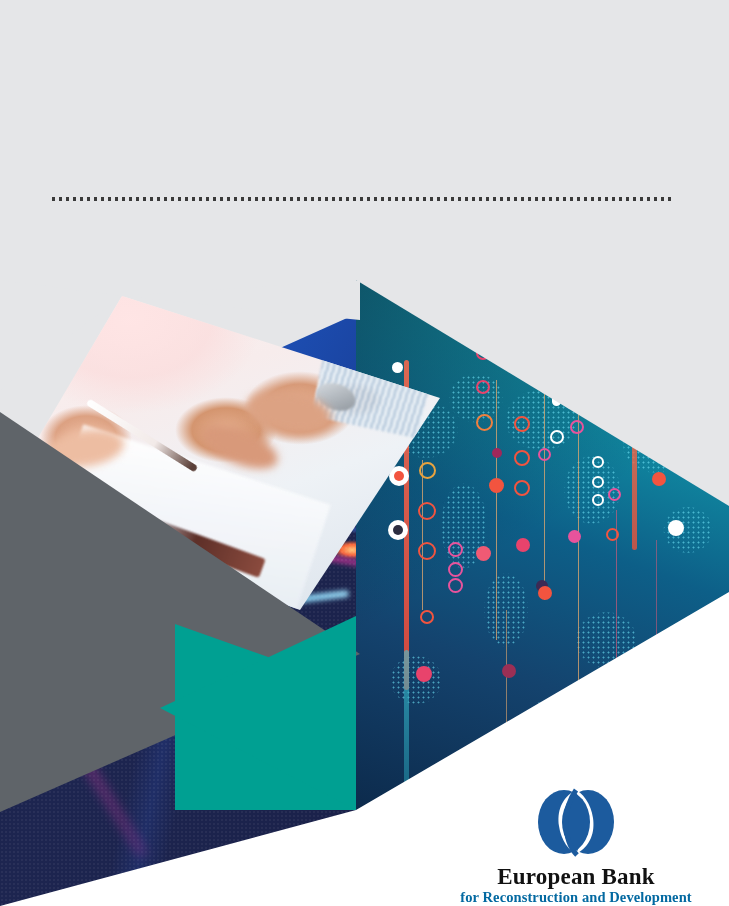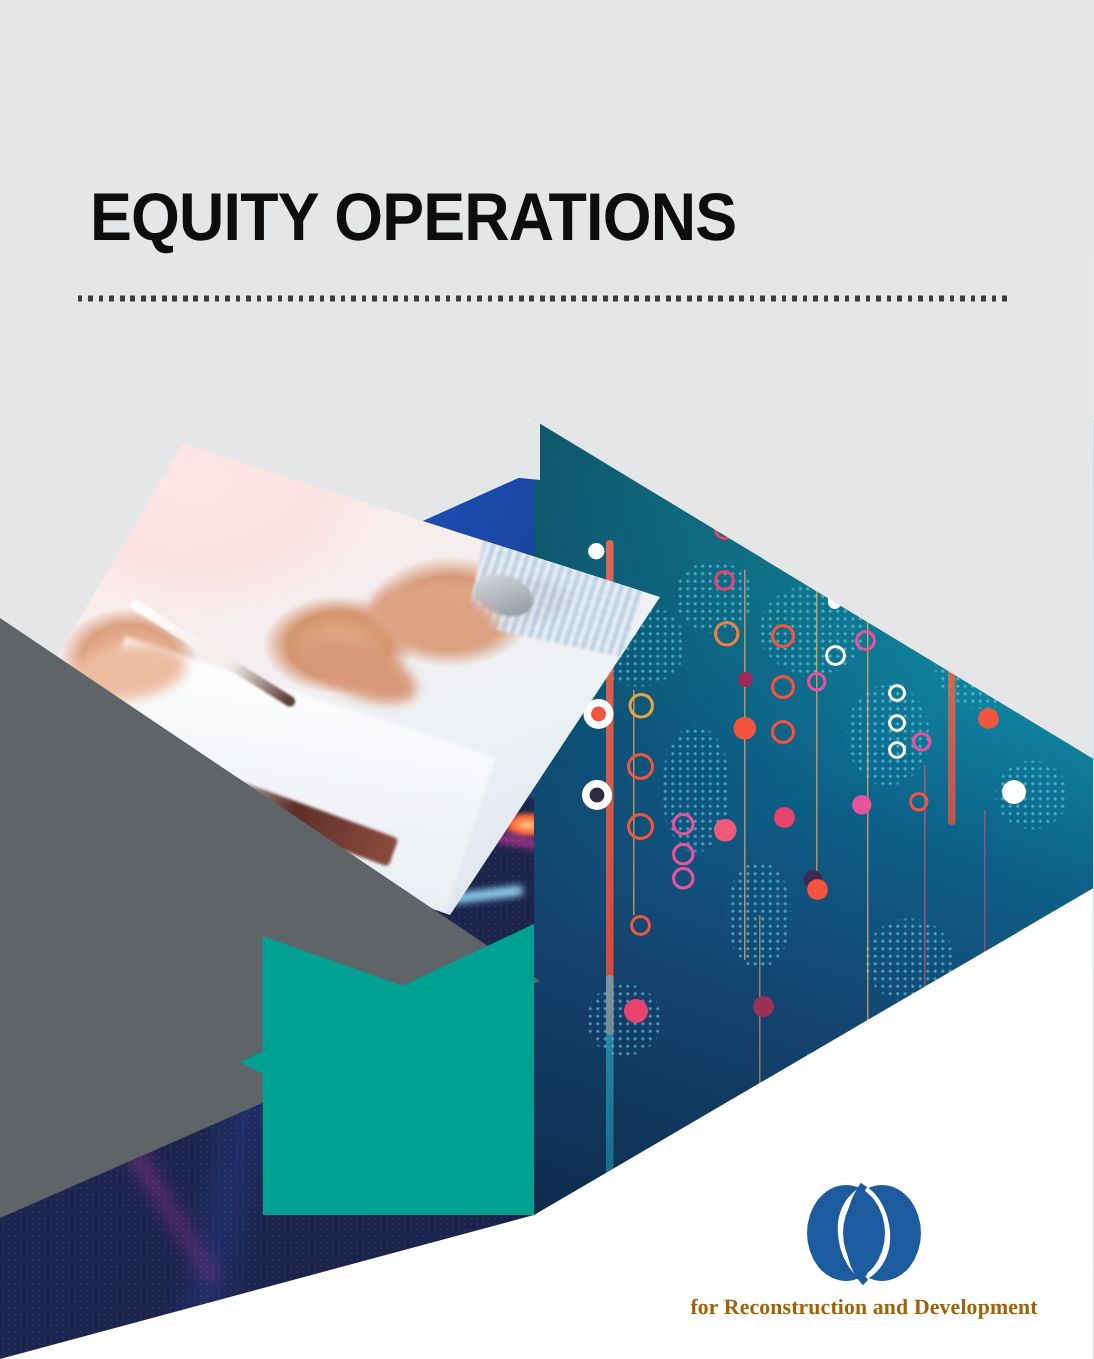--- a/index.html
+++ b/index.html
@@ -281,32 +281,29 @@
     font-size: 23px;
     line-height: 25px;
     color: #111111;
     letter-spacing: 0.2px;
   }
   .logo-line2 {
     font-family: "Liberation Serif", serif;
     font-weight: 700;
     font-size: 14.5px;
     line-height: 17px;
-    color: #a16207;
+    color: #0369a1;
     letter-spacing: 0.1px;
   }
 </style>
 </head>
 <body>
 
 <div id="cover">
 
-  <div class="title-block">
-    <div class="doc-title">EQUITY OPERATIONS</div>
-  </div>
 
   <div class="rule-dotted"></div>
 
 
   <div id="collage">
 
     <div class="panel panel-blue"></div>
 
     <div class="panel panel-map">
       <div class="map-dots"></div>
@@ -410,16 +407,17 @@
         <mask id="cutB">
           <rect x="0" y="0" width="82" height="72" fill="#fff"></rect>
           <path d="M41 68 C56 60, 60 46, 58 32 C56 18, 48 6, 38 3
                    C46 12, 50 24, 49 36 C48 48, 45 60, 41 68 Z" fill="#000"></path>
         </mask>
       </defs>
       <ellipse cx="29" cy="36" rx="26" ry="32" fill="#1c5b9e" mask="url(#cutA)"></ellipse>
       <ellipse cx="53" cy="36" rx="26" ry="32" fill="#1c5b9e" mask="url(#cutB)"></ellipse>
       <path d="M41 4 C34 14, 31 24, 31 36 C31 50, 35 62, 42 69" fill="none" stroke="#1c5b9e" stroke-width="5"></path>
     </svg>
+    <div class="logo-line1">European Bank</div>
     <div class="logo-line2">for Reconstruction and Development</div>
   </div>
 
 </div>
 
 </body></html>

